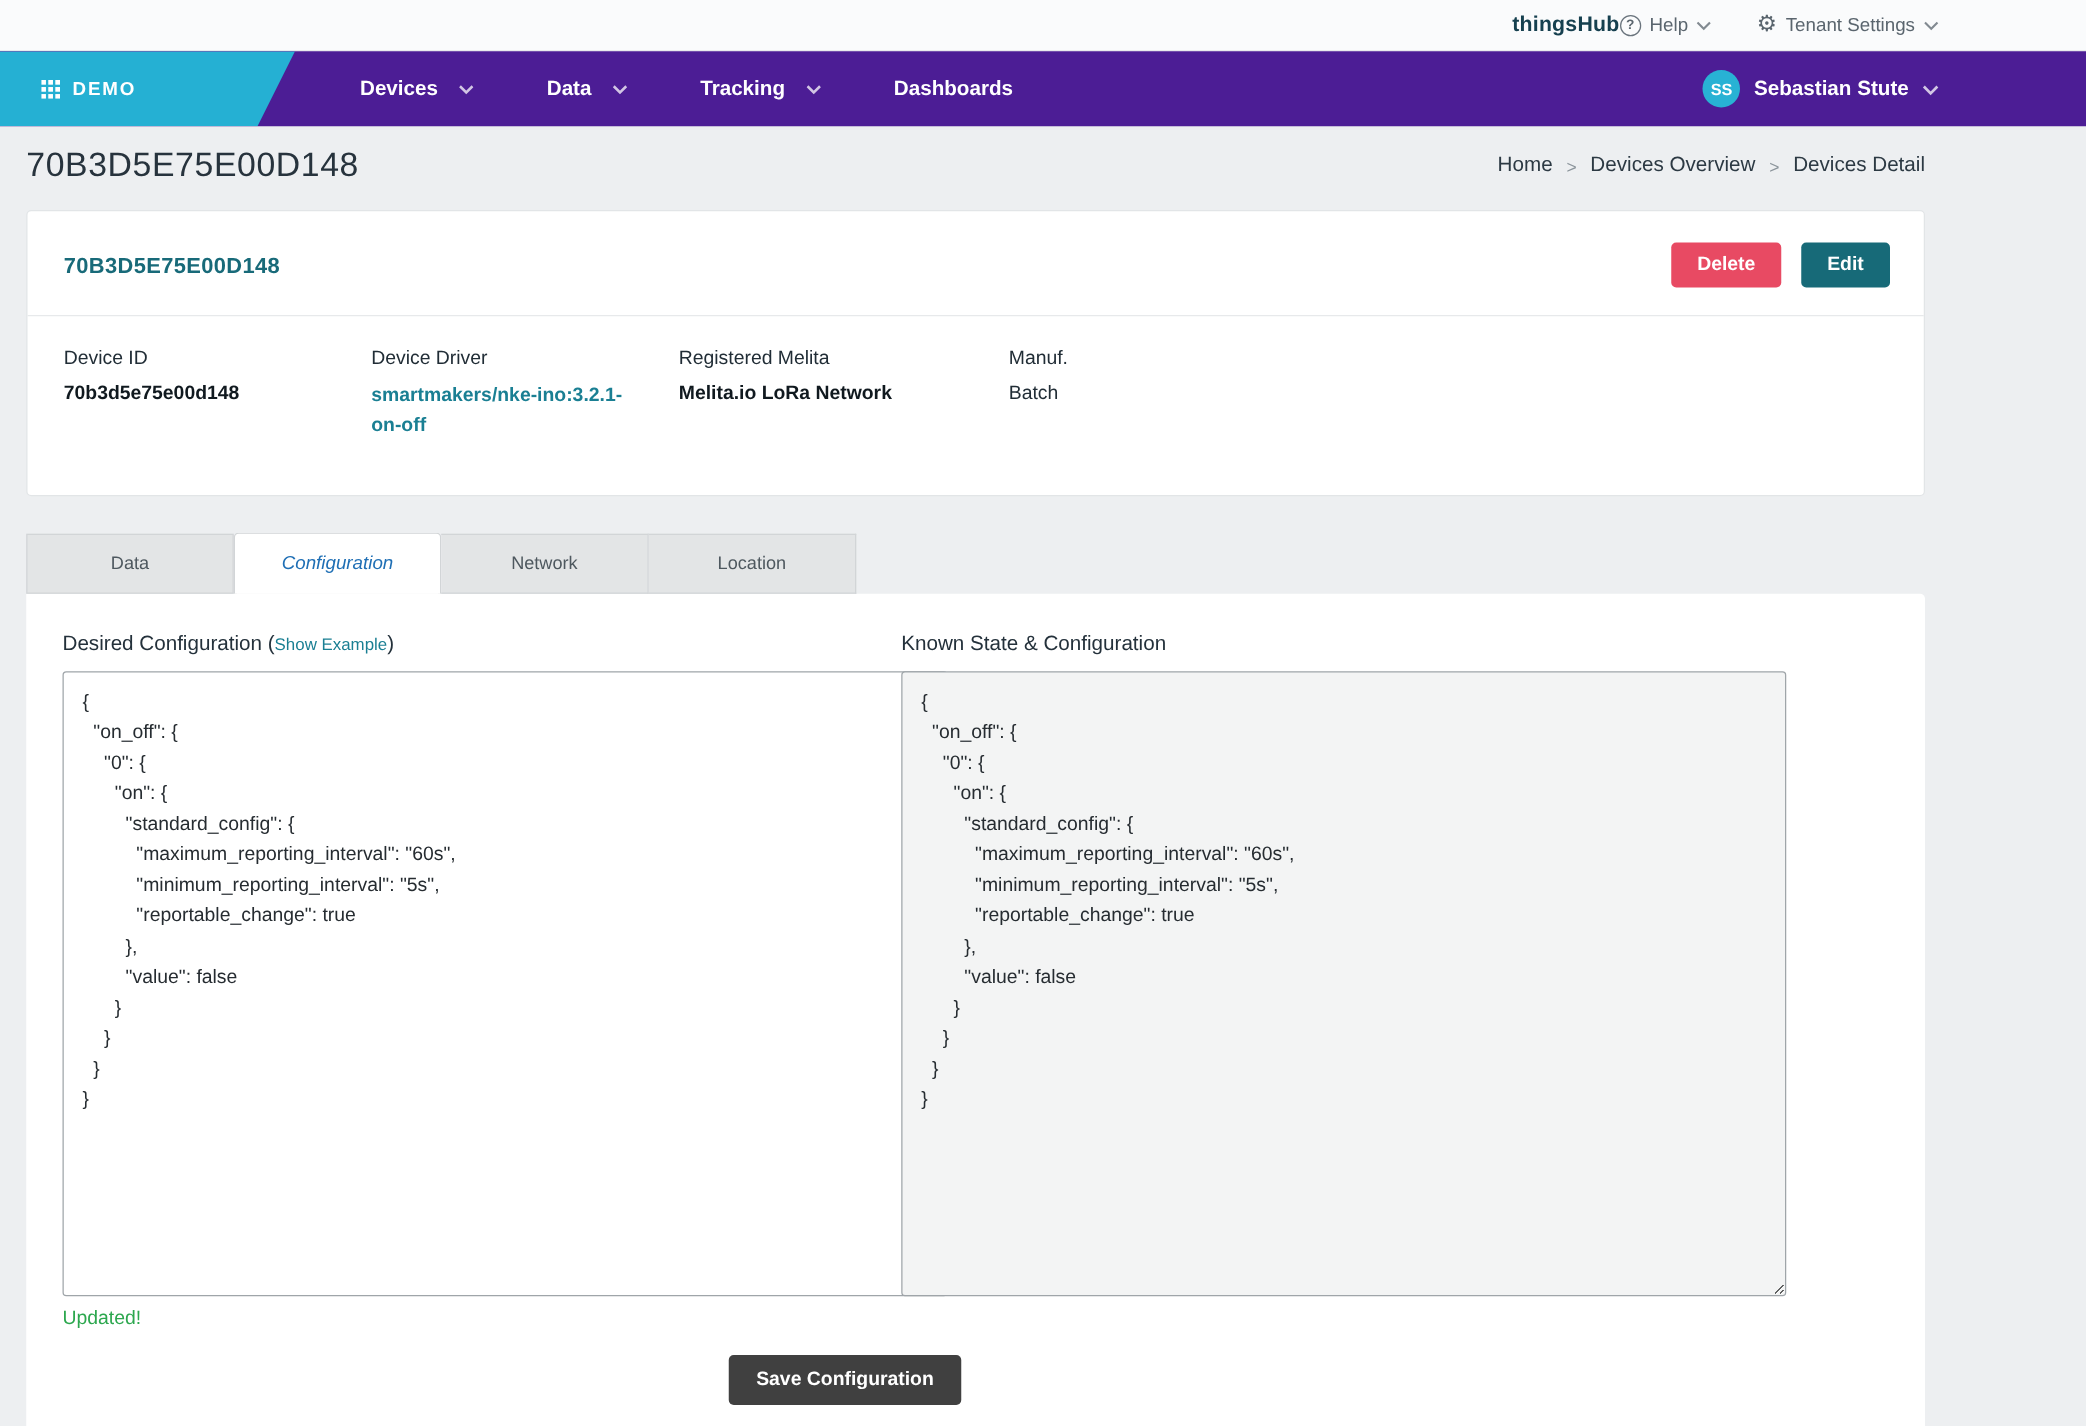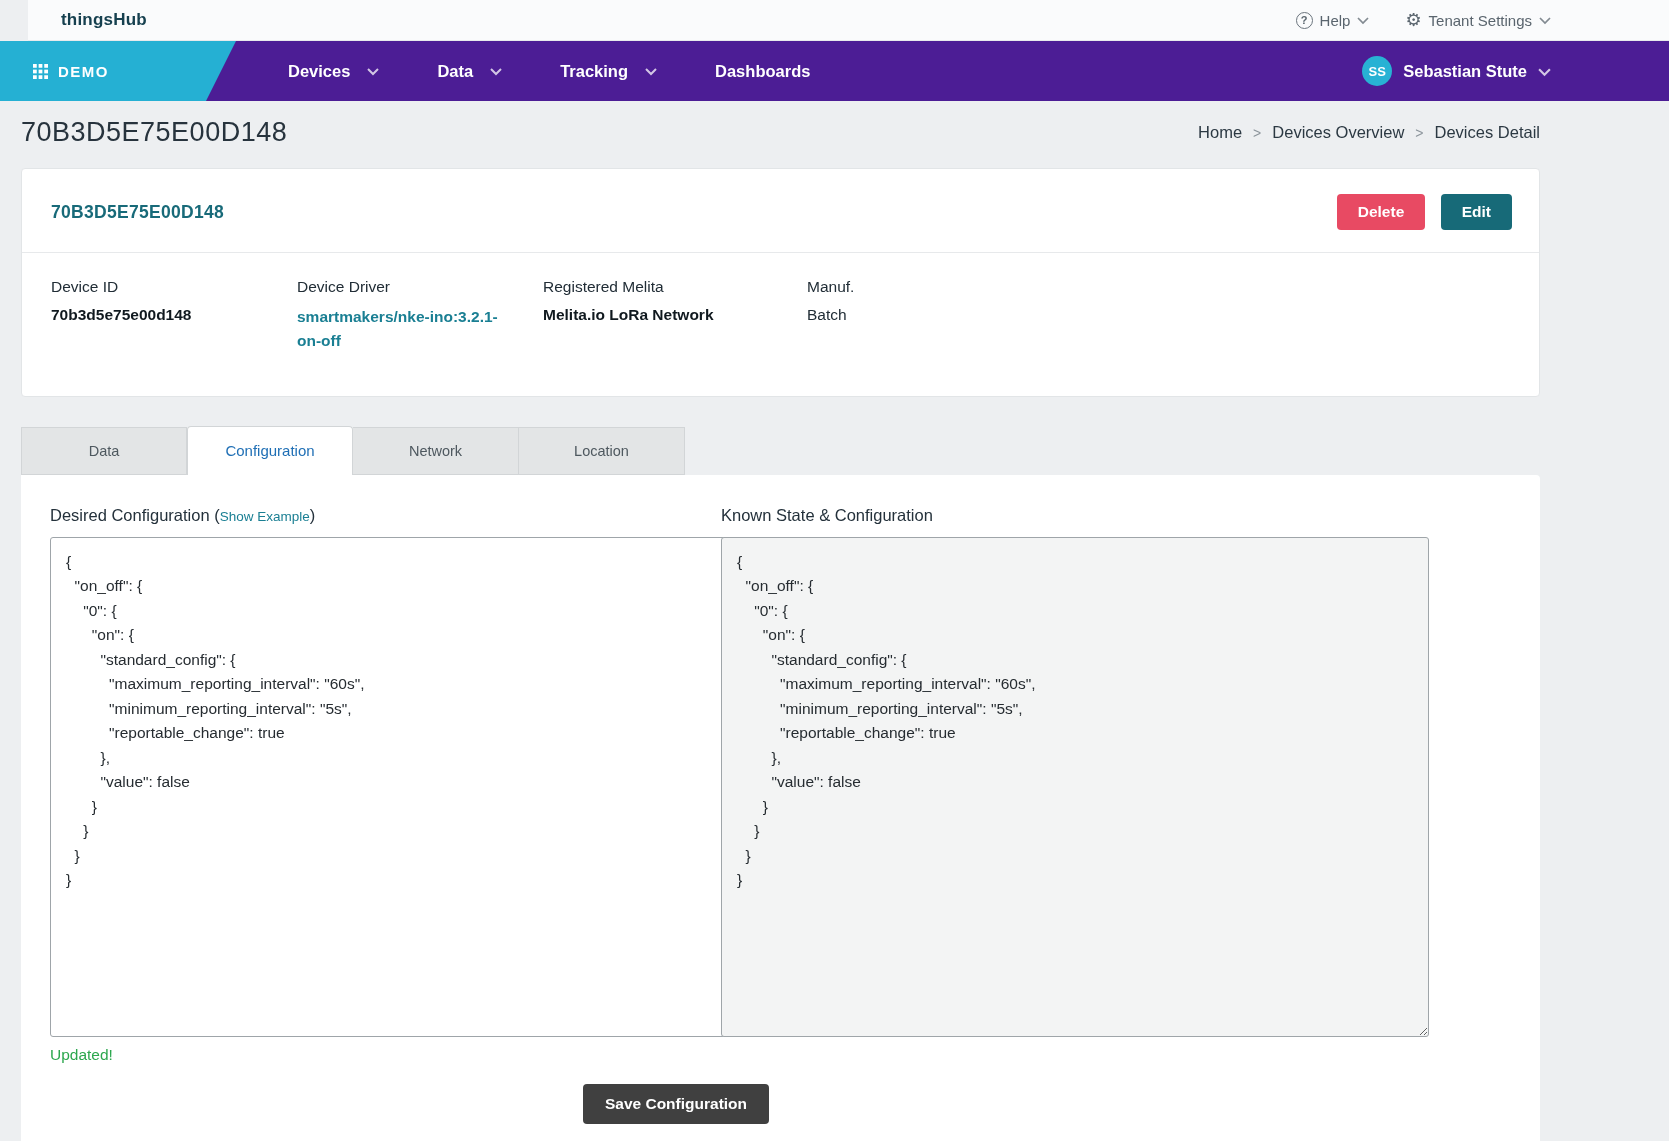--- a/index.html
+++ b/index.html
@@ -7,23 +7,22 @@
   html,body { margin:0; padding:0; }
   body {
     width:1669px; height:1141px; overflow:hidden;
     background:#edeff1;
     font-family:"Liberation Sans", sans-serif;
     color:#242f38;
   }
   
   .topbar{
     height:41px; background:#fafbfc; border-bottom:1px solid #e8eaec;
-    display:flex; align-items:center; justify-content:space-between;
+    display:flex; align-items:center; justify-content:flex-end;
     padding:0 118px 0 33px;
-    margin-left:28px;
   }
   .logo{ font-size:17px; color:#16404f; cursor:pointer; letter-spacing:.2px; }
   .logo .l1{ font-weight:600; }
   .logo .l2{ font-weight:800; }
   .topbar-right{ display:flex; gap:36px; color:#5a656e; font-size:15px; align-items:center; }
   .topbar-item{ display:flex; align-items:center; gap:7px; cursor:pointer; }
   .qicon{
     width:17px; height:17px; border:1.5px solid #6a747d; border-radius:50%;
     display:flex; align-items:center; justify-content:center;
     font-size:11px; font-weight:700;
@@ -81,21 +80,21 @@
   .tab{
     width:166px; height:48px; background:#e3e5e6;
     border:1px solid #d2d5d7; border-left-width:0;
     display:flex; align-items:center; justify-content:center;
     font-size:14.5px; color:#4e585f; cursor:pointer;
   }
   .tab:first-child{ border-left-width:1px; }
   .tab.active{
     background:#fff; color:#1f6fb5; height:49px; border-bottom:none;
     border-left-width:1px; border-radius:4px 4px 0 0; font-size:15px;
-    position:relative; z-index:2;
+    position:relative; z-index:2;font-style:italic;
   }
   
   .config-panel{
     background:#fff; padding:31px 0 60px 29px; min-height:705px;
     border-radius:0 4px 4px 4px;
   }
   .cols{ display:flex; gap:31px; }
   .col{ width:640px; }
   .panel-title{ font-size:16.5px; color:#24313b; margin-bottom:12px; }
   .panel-title .link{ color:#1a7f93; font-size:13.5px; cursor:pointer; }

